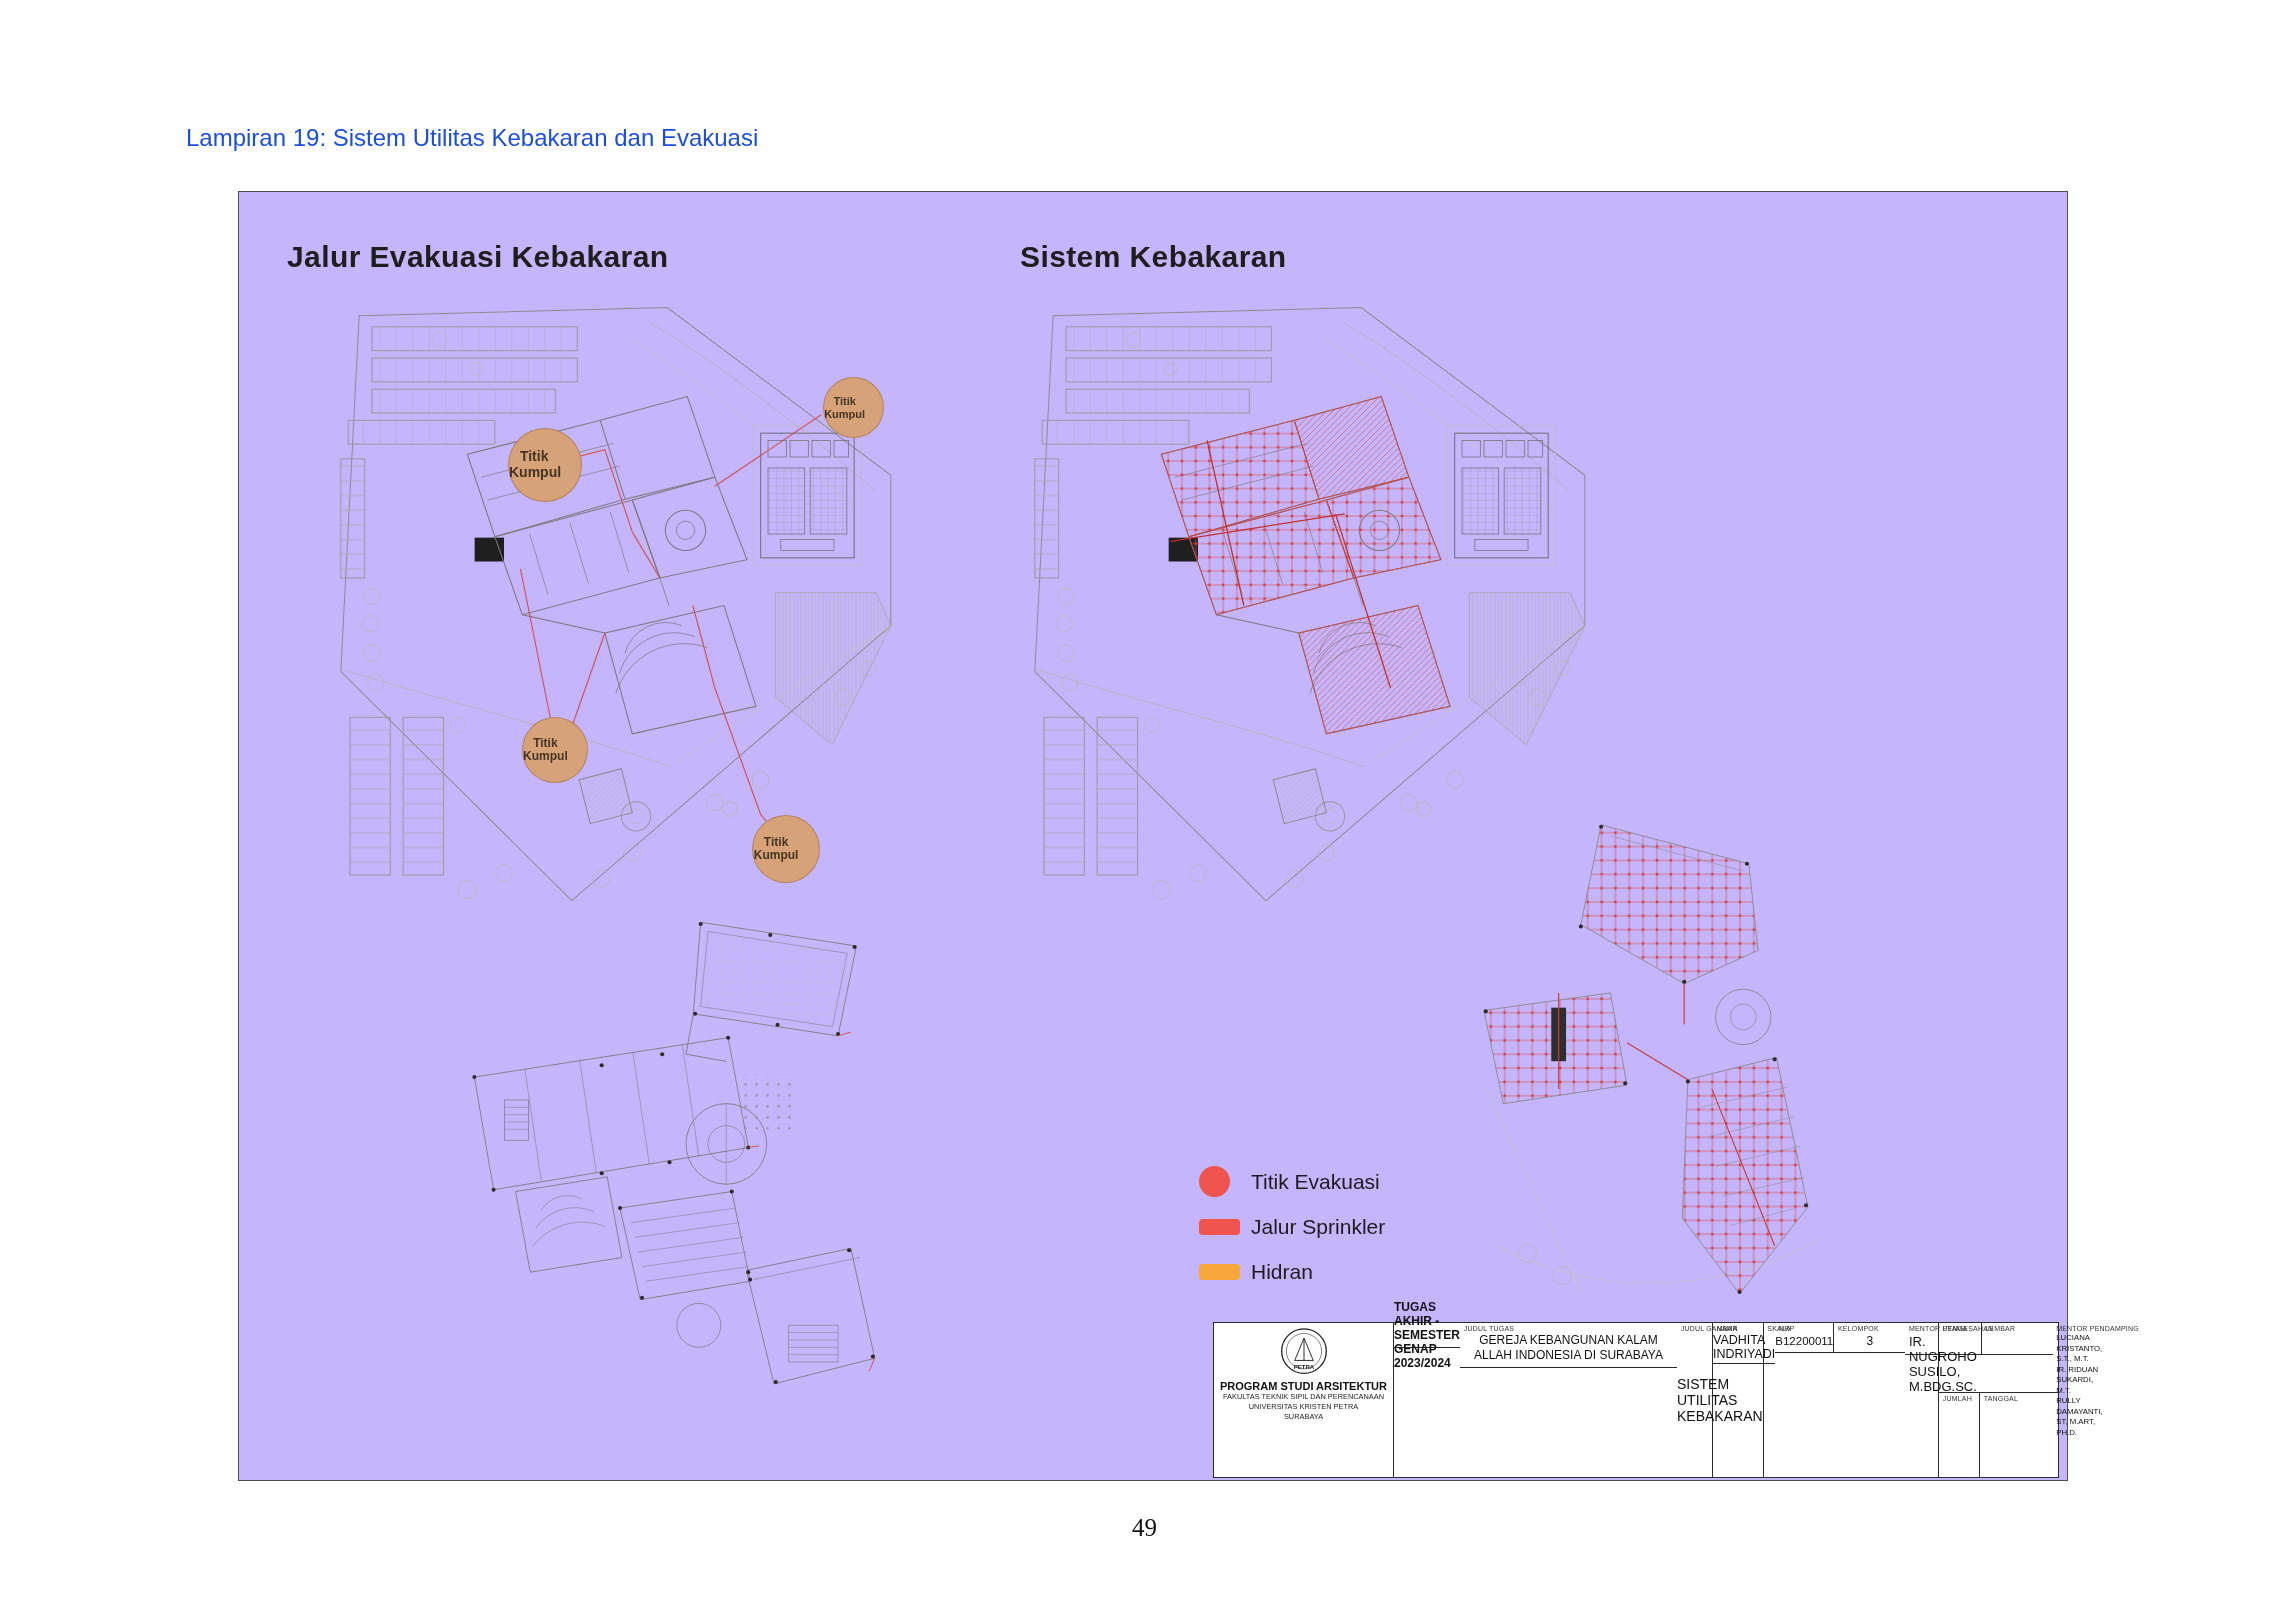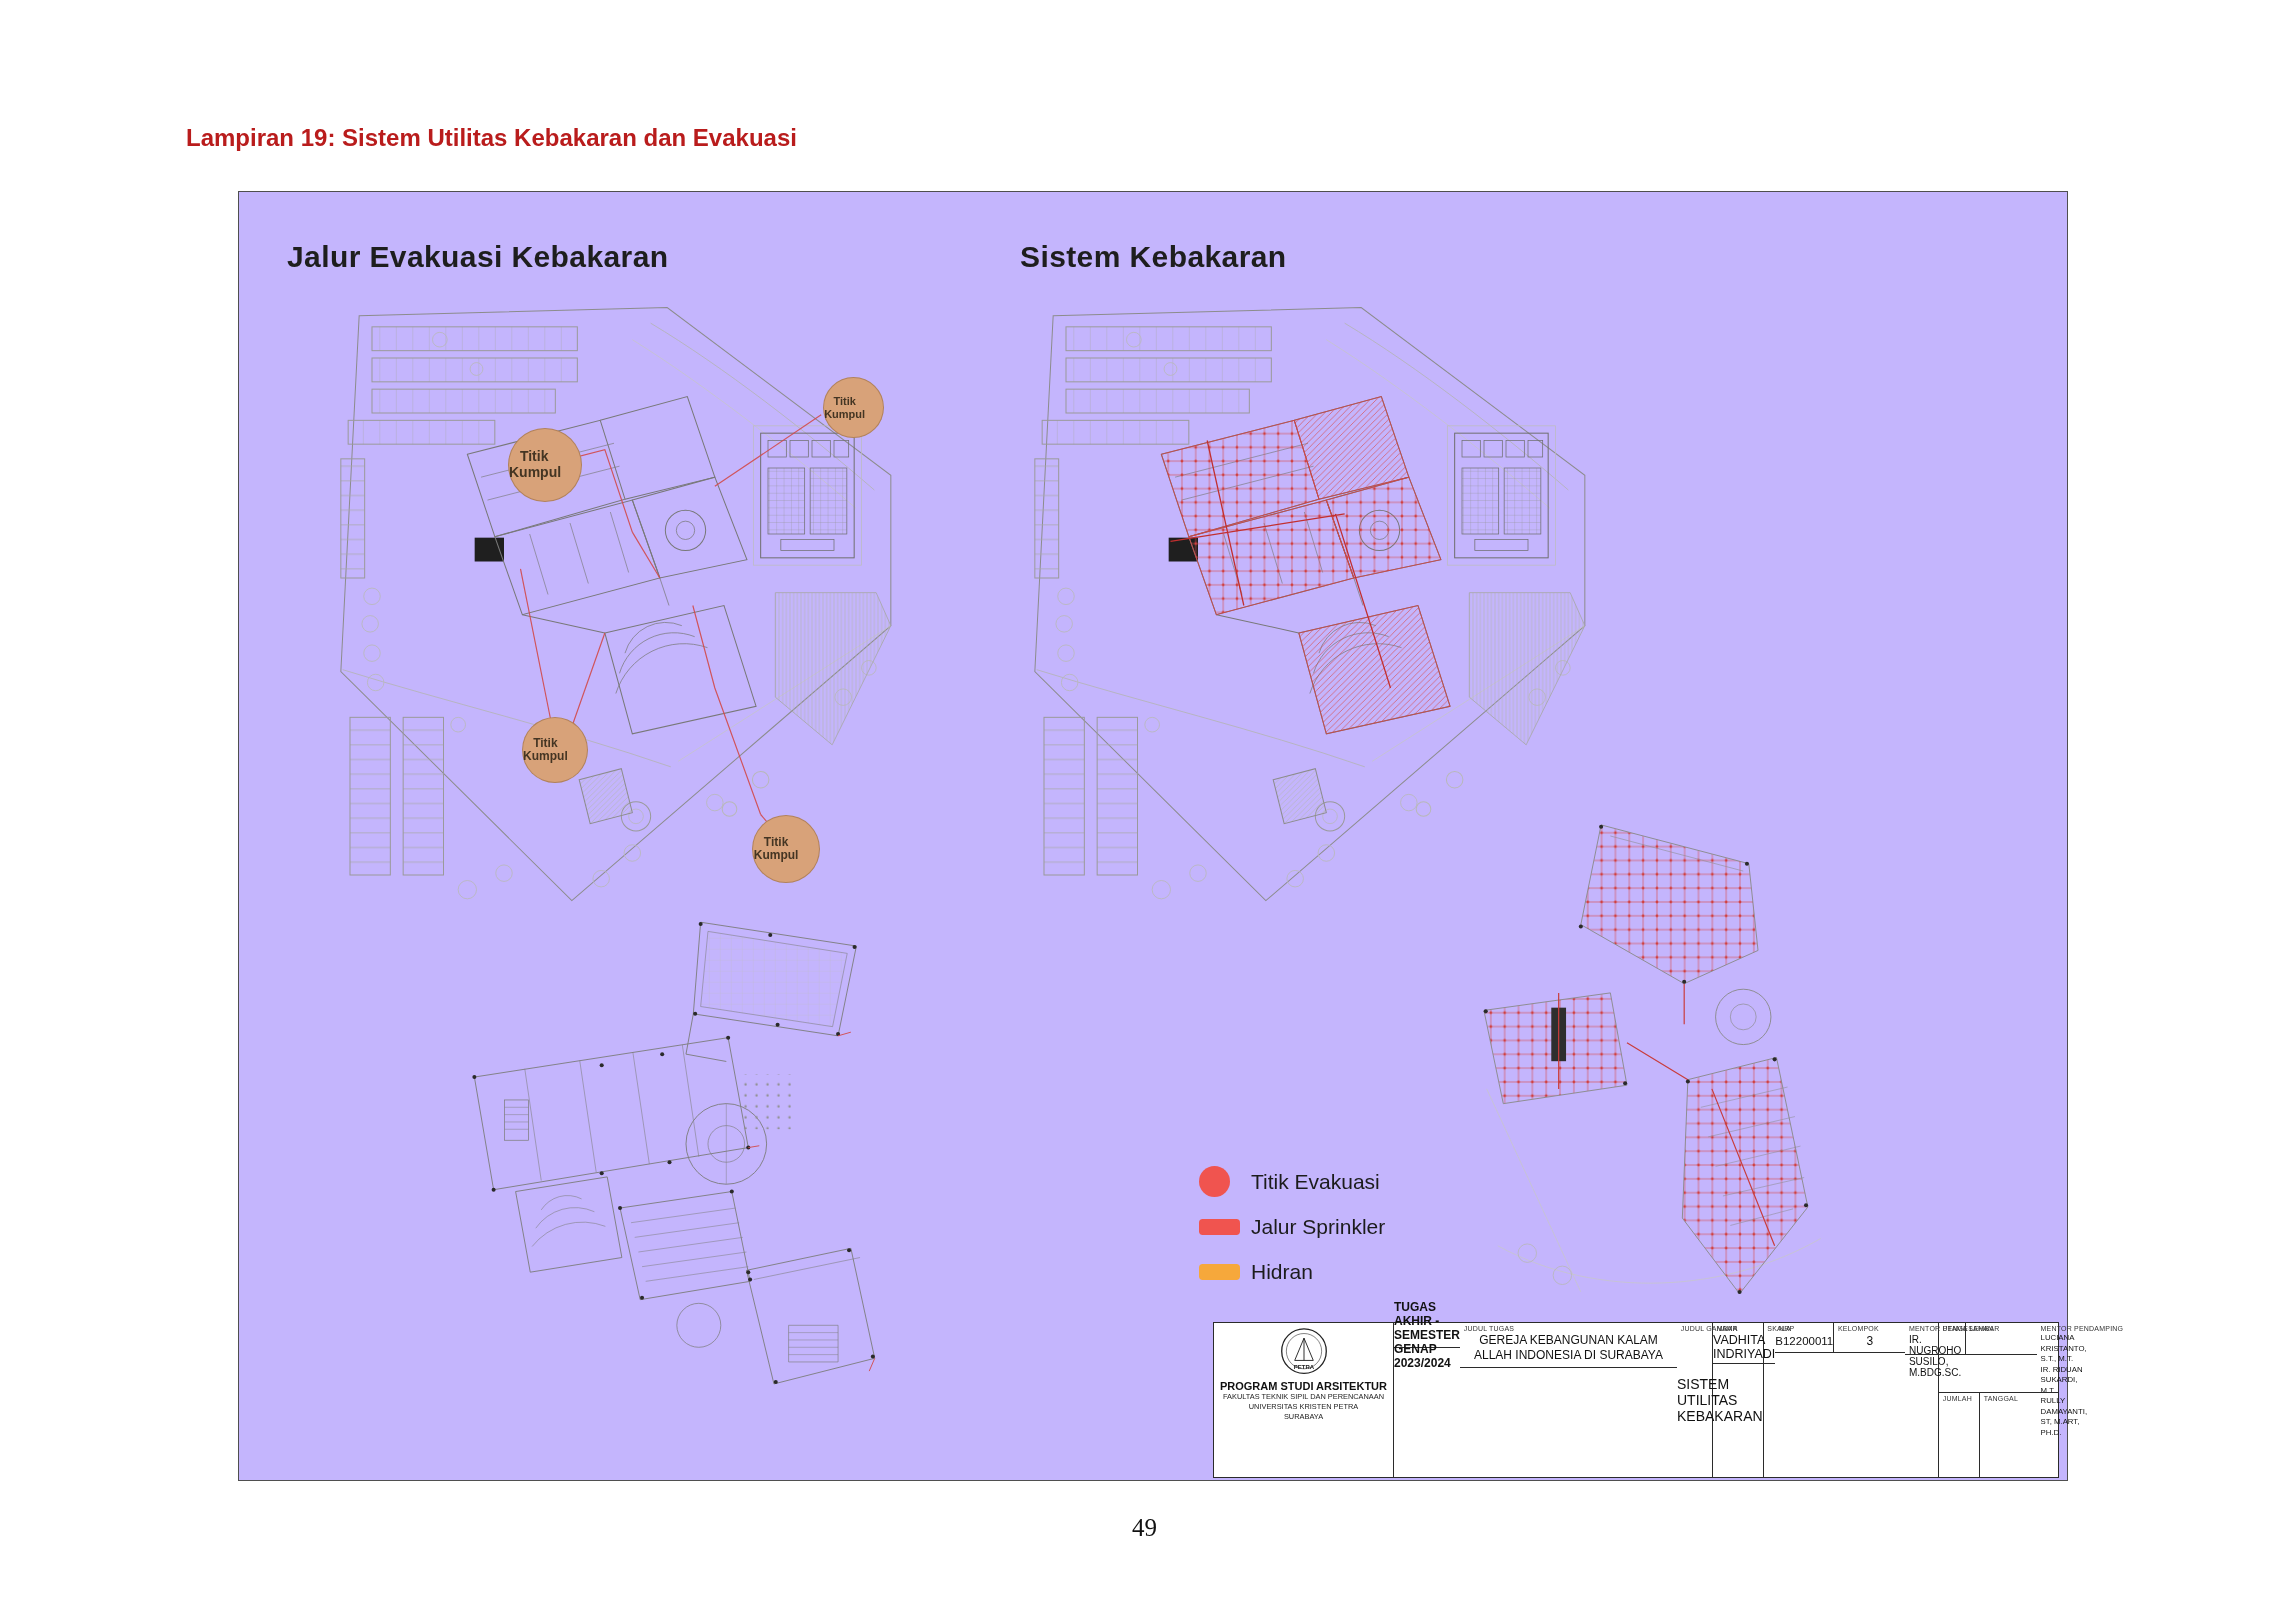--- a/index.html
+++ b/index.html
@@ -1,18 +1,18 @@
 <!DOCTYPE html>
 <html style="font-size:14.8px"><head>
 <meta charset="utf-8">
 <style>
   *{margin:0;padding:0;box-sizing:border-box}
   html,body{background:#fff}
   body{width:2289px;height:1620px;position:relative;font-family:"Liberation Sans",sans-serif;color:#111}
-  .doc-header{position:absolute;left:186px;top:124px;font-size:24px;font-weight:700;color:#b91c1c}
+  .doc-header{position:absolute;left:186px;top:124px;font-size:24px;font-weight:400;color:#1d4ed8}
   .frame{position:absolute;left:238px;top:191px;width:1830px;height:1290px;border:1.8px solid #4f4f4f;background:#c4b5fd}
   .panel-title{position:absolute;font-size:30px;font-weight:700;color:#1e1e1e;letter-spacing:0.4px}
   .panel-title.left{left:48px;top:48px}
   .panel-title.right{left:781px;top:48px}
   .siteplan{position:absolute;width:572px;height:605px}
   .siteplan.left{left:89px;top:111px}
   .siteplan.right{left:783px;top:111px}
   .siteplan svg,.floorplan svg{width:100%;height:100%;display:block}
   .floorplan{position:absolute}
   .floorplan.left{left:185px;top:724px;width:513px;height:487px}
@@ -54,21 +54,21 @@
   .cellSkala{width:54px;border-left:1.4px solid #2b2b2b;position:relative}
   .cellC1{height:41px;border-bottom:1.4px solid #2b2b2b;display:flex;align-items:center;justify-content:center}
   .cellC1 .val{font-size:12.5px;padding-top:7.4px}
   .cellC2{height:29.5px;border-bottom:1.4px solid #2b2b2b;display:flex}
   .cellC2a{flex:1;position:relative;display:flex;align-items:center;justify-content:center}
   .cellC2a .val{font-size:11.5px;padding-top:7.4px}
   .cellC2b{width:72px;border-left:1.4px solid #2b2b2b;position:relative;display:flex;align-items:center;justify-content:center}
   .cellC2b .val{font-size:12px;padding-top:7.4px}
   .cellC3{height:32px;border-bottom:1.4px solid #2b2b2b;display:flex}
   .cellC3a{flex:1;position:relative;padding:11px 3.7px 0 3.7px}
-  .cellC3a .val{font-size:10px}
+  .cellC3a .val{font-size:13px}
   .cellC3b{width:72px;border-left:1.4px solid #2b2b2b;position:relative}
   .cellC4{flex:1;position:relative;padding:10px 3.7px 0 3.7px}
   .cellC4 .val{font-size:7.8px;line-height:1.35}
   .cellD1{height:70px;border-bottom:1.4px solid #2b2b2b;position:relative}
   .cellD2{flex:1;display:flex}
   .cellD2a{width:41px;border-right:1.4px solid #2b2b2b;position:relative}
   .cellD2b{flex:1;position:relative}
   .tb-inst-program{font-weight:700;font-size:11px;text-align:center;margin-top:1.8px}
   .tb-inst-small{font-size:7.4px;text-align:center;color:#222;line-height:1.3}
   .page-number{position:absolute;left:50%;transform:translateX(-50%);top:1514px;

